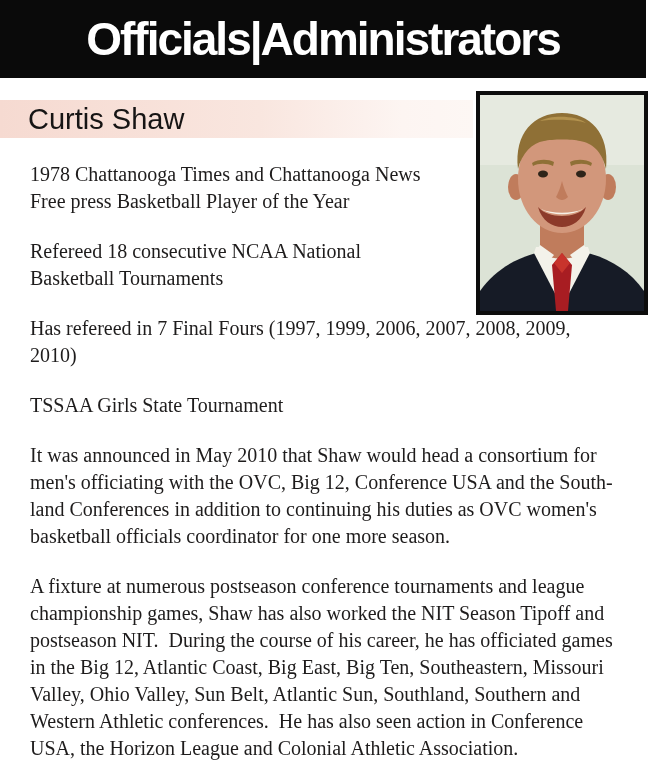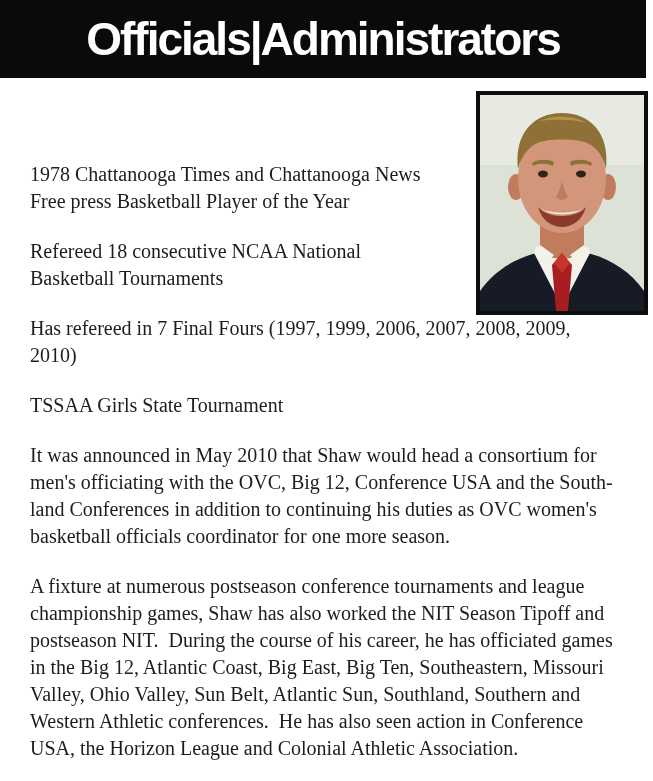--- a/index.html
+++ b/index.html
@@ -72,20 +72,23 @@
 </style>
 </head>
 <body>
 
 <div class="page">
 
   <header class="banner">
     <h1>Officials|Administrators</h1>
   </header>
 
+  <div class="name-bar">
+    <h2>Curtis Shaw</h2>
+  </div>
 
   <figure class="photo">
     <svg width="164" height="216" viewBox="0 0 164 216" aria-hidden="true">
 
       <rect x="0" y="0" width="164" height="216" fill="#dce3d6"></rect>
       <rect x="0" y="0" width="164" height="70" fill="#e6eae0"></rect>
 
       <path d="M0,216 L0,196 C14,176 34,164 56,158 L108,158 C130,164 150,176 164,196 L164,216 Z" fill="#161b26"></path>
 
       <path d="M54,158 L82,212 L110,158 L108,152 L56,152 Z" fill="#f3f2ea"></path>

